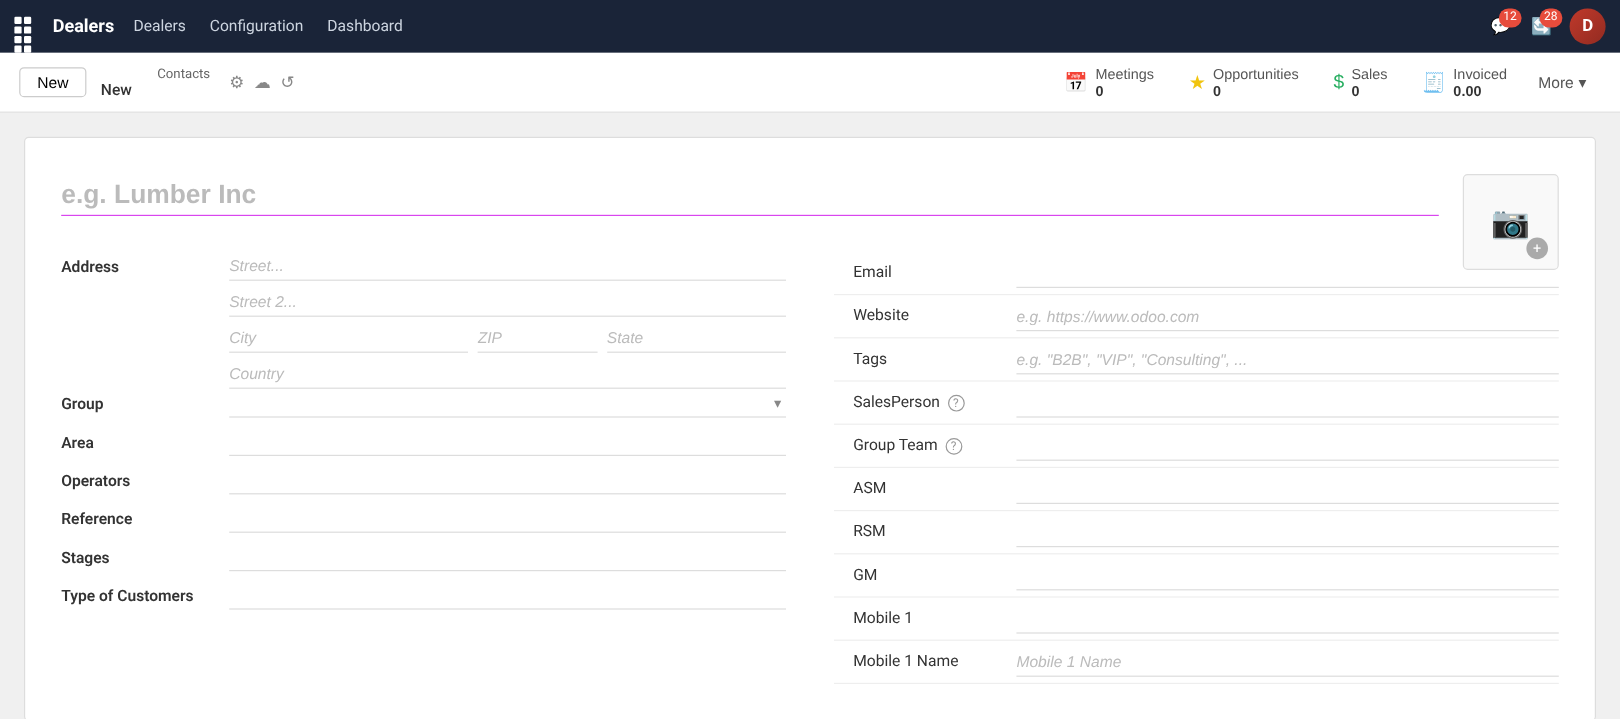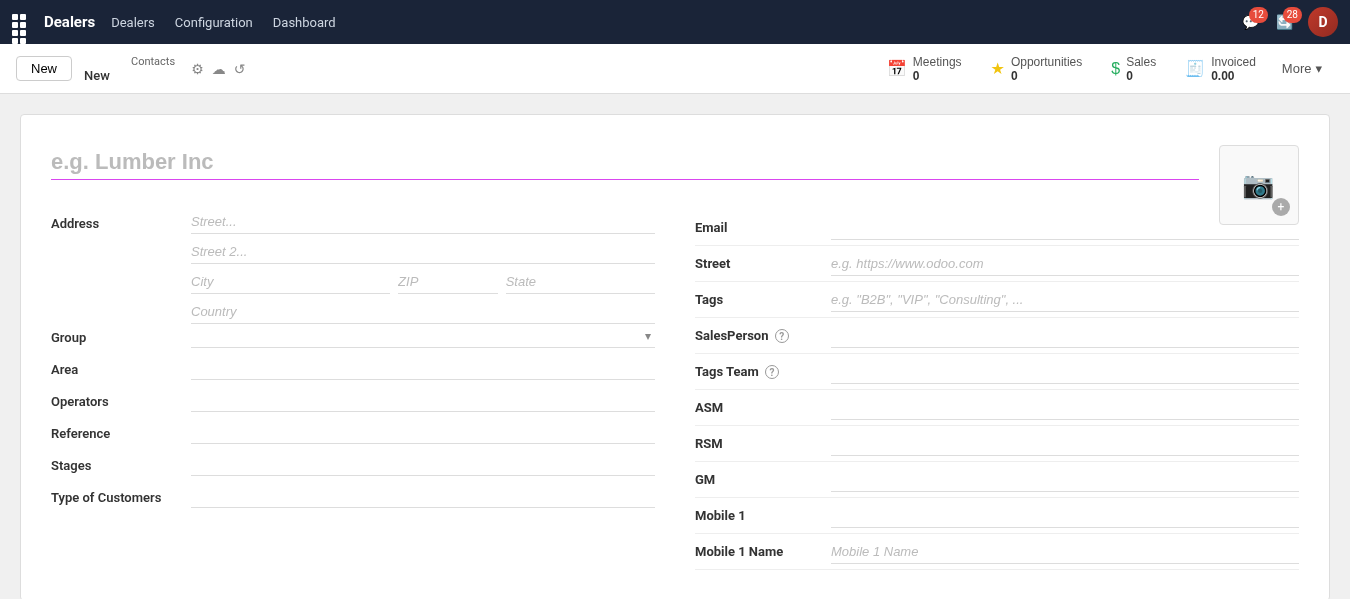--- a/index.html
+++ b/index.html
@@ -220,23 +220,24 @@
     .right-field-row {
       display: flex;
       align-items: center;
       border-bottom: 1px solid #eee;
       min-height: 36px;
       gap: 16px;
     }
     .right-field-label {
       width: 120px;
       min-width: 120px;
-      font-weight: 700;
+      font-weight: 400;
       color: #333;
       font-size: 13px;
+      margin-left: 16px;
     }
     .right-field-value {
       flex: 1;
       color: #bbb;
       font-size: 13px;
     }
     .right-field-value.link { color: #5b8dd9; }
     .right-field-value.tags-placeholder { color: #bbb; }
     .help-icon {
       display: inline-block;
@@ -419,21 +420,21 @@
       <div class="form-right">
 
         <div class="right-field-row">
           <span class="right-field-label">Email</span>
           <div class="right-field-value">
             <input class="field-input" type="email" style="">
           </div>
         </div>
 
         <div class="right-field-row">
-          <span class="right-field-label">Street</span>
+          <span class="right-field-label">Website</span>
           <div class="right-field-value link">
             <input class="field-input" type="url" style="color: rgb(91, 141, 217);" placeholder="e.g. https://www.odoo.com">
           </div>
         </div>
 
         <div class="right-field-row">
           <span class="right-field-label">Tags</span>
           <div class="right-field-value tags-placeholder">
             <input class="field-input" type="text" placeholder="e.g. &quot;B2B&quot;, &quot;VIP&quot;, &quot;Consulting&quot;, ..." style="">
           </div>
@@ -444,21 +445,21 @@
             <span>SalesPerson</span>
             <span class="help-icon">?</span>
           </span>
           <div class="right-field-value">
             <input class="field-input" type="text" style="">
           </div>
         </div>
 
         <div class="right-field-row">
           <span class="right-field-label">
-            <span>Tags Team</span>
+            <span>Group Team</span>
             <span class="help-icon">?</span>
           </span>
           <div class="right-field-value">
             <input class="field-input" type="text" style="">
           </div>
         </div>
 
         <div class="right-field-row">
           <span class="right-field-label">ASM</span>
           <div class="right-field-value">

